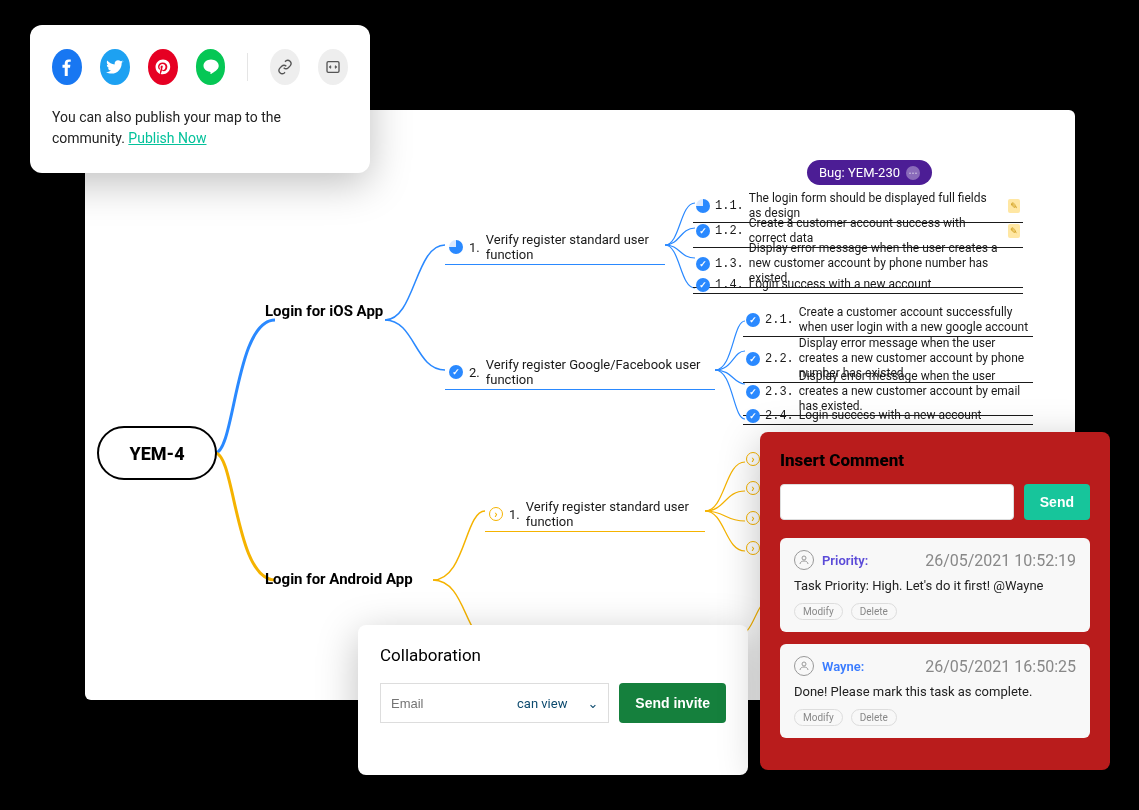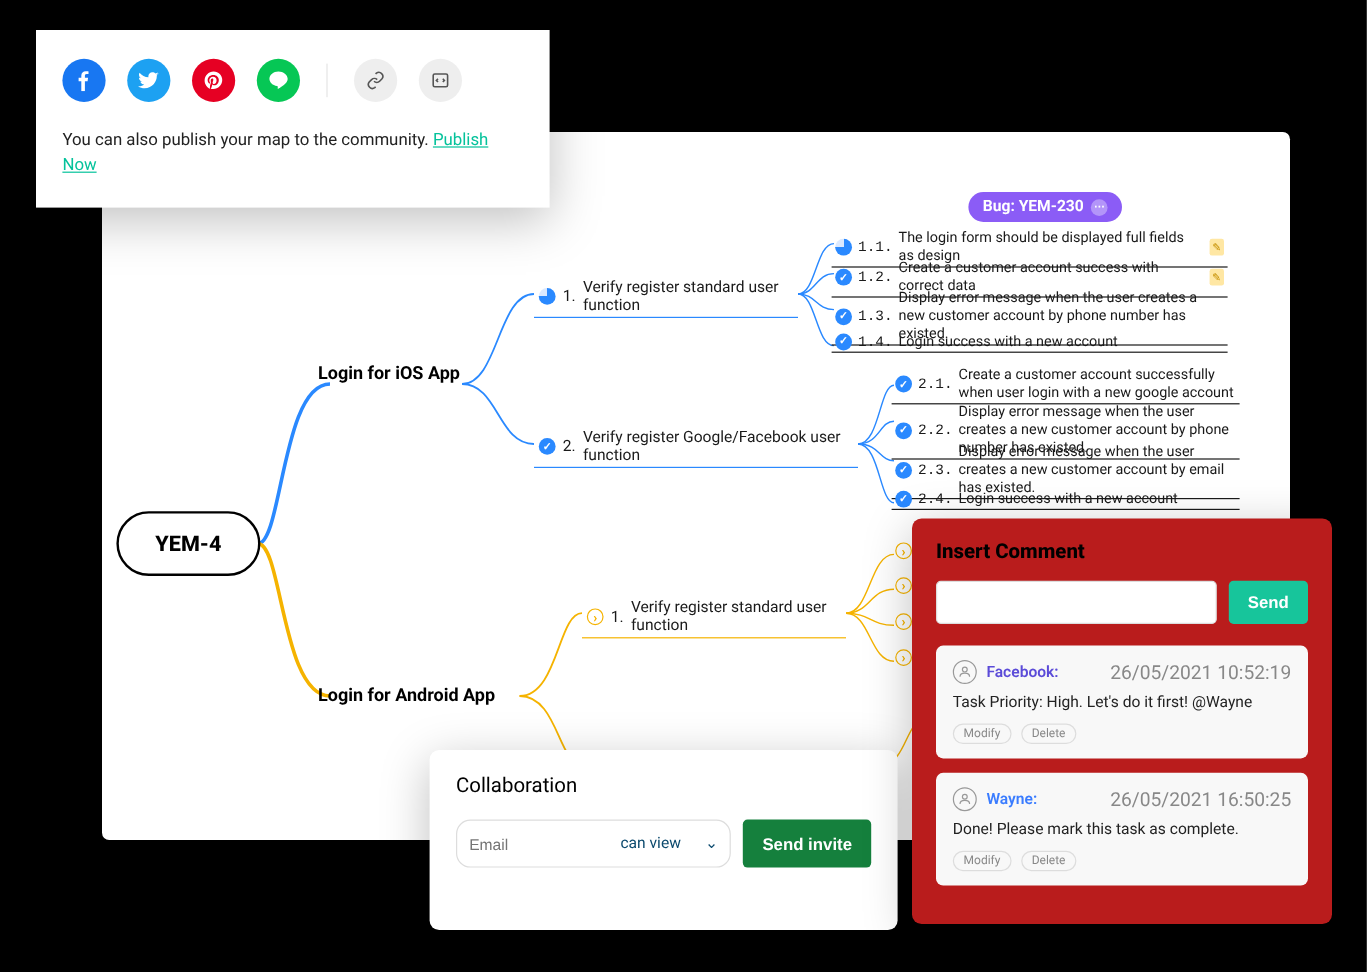--- a/index.html
+++ b/index.html
@@ -11,23 +11,23 @@
   left: 85px; top: 110px;
   width: 990px; height: 590px;
   background: #fff;
   border-radius: 6px;
 }
 
 
 .share-popover {
   position: absolute;
   left: 30px; top: 25px;
-  width: 428px;
+  width: 340px;
   background: #fff;
-  border-radius: 0;
+  border-radius: 12px;
   box-shadow: 0 10px 40px rgba(0,0,0,.25);
   padding: 24px 22px;
   z-index: 30;
 }
 .share-icons { display: flex; align-items: center; gap: 18px; }
 .share-divider { width: 1px; height: 28px; background: #e5e5e5; margin: 0 4px; }
 .icon-circle { width: 36px; height: 36px; border-radius: 50%; display: flex; align-items: center; justify-content: center; cursor: pointer; }
 .icon-grey { background: #eee; }
 .share-text { margin-top: 22px; font-size: 14px; color: #222; line-height: 1.5; }
 .share-text .link { color: #04C29B; text-decoration: underline; cursor: pointer; }
@@ -57,40 +57,40 @@
 .check-blue::after { content: "✓"; color: #fff; font-size: 9px; font-weight: bold; }
 .pie-blue { width: 14px; height: 14px; border-radius: 50%; background: conic-gradient(#2a89ff 0 75%, #dbe9ff 75% 100%); flex: 0 0 14px; }
 .chev-y { width: 14px; height: 14px; border: 1.5px solid #f5b300; border-radius: 50%; display: inline-flex; align-items: center; justify-content: center; flex: 0 0 14px; }
 .chev-y::after { content: "›"; color: #f5b300; font-size: 11px; font-weight: bold; }
 
 .leaf { position: absolute; font-size: 12px; display: flex; align-items: center; gap: 5px; border-bottom: 1.5px solid; padding: 1px 3px; max-width: 350px; }
 .leaf .num { font-size: 12px; font-family: Liberation Mono, monospace; }
 .leaf .txt { line-height: 1.25; }
 .leaf .edit-ic { width: 14px; height: 14px; background: #ffe7a3; border-radius: 2px; display: inline-flex; align-items: center; justify-content: center; font-size: 9px; color: #c58f00; margin-left: 4px; }
 
-.bug-badge { position: absolute; left: 722px; top: 50px; background: #8b5cf6; color: #fff; border-radius: 14px; padding: 5px 12px; font-size: 13px; font-weight: 700; display: flex; align-items: center; gap: 6px; }
+.bug-badge { position: absolute; left: 722px; top: 50px; background: #4c1d95; color: #fff; border-radius: 14px; padding: 5px 12px; font-size: 13px; font-weight: 400; display: flex; align-items: center; gap: 6px; }
 .bug-badge .dot { width: 14px; height: 14px; border-radius: 50%; background: rgba(255,255,255,.35); display: inline-flex; align-items: center; justify-content: center; font-size: 9px; }
 
 
 .connectors { position: absolute; left: 0; top: 0; pointer-events: none; }
 
 
 .collab {
   position: absolute;
   left: 358px; top: 625px;
   width: 390px; height: 150px;
   background: #fff;
   border-radius: 8px;
   box-shadow: 0 10px 40px rgba(0,0,0,.25);
   padding: 20px 22px;
   z-index: 20;
 }
 .collab h3 { font-size: 17px; font-weight: 400; margin-bottom: 18px; }
 .collab-row { display: flex; gap: 10px; align-items: center; }
-.collab-input { flex: 1; height: 40px; border: 1px solid #ddd; border-radius: 12px; padding: 0 10px; font-size: 13px; display: flex; align-items: center; justify-content: space-between; }
+.collab-input { flex: 1; height: 40px; border: 1px solid #ddd; border-radius: 0; padding: 0 10px; font-size: 13px; display: flex; align-items: center; justify-content: space-between; }
 .collab-input input { border: none; outline: none; width: 55%; font-size: 13px; }
 .collab-sel { font-size: 13px; color: #0c4a6e; cursor: pointer; display: inline-flex; align-items: center; gap: 20px; }
 .send-invite { height: 40px; background: #15803d; color: #fff; border: none; border-radius: 4px; padding: 0 16px; font-size: 14px; font-weight: 700; cursor: pointer; }
 
 
 .comments {
   position: absolute;
   left: 760px; top: 432px;
   width: 350px;
   background: #b91c1c;
@@ -308,21 +308,21 @@
 
   <div class="cm-item">
     <div class="cm-head">
       <div class="cm-user red">
         <span class="av">
             <svg width="12" height="12" viewBox="0 0 24 24" fill="none" stroke="#999" stroke-width="2">
               <circle cx="12" cy="8" r="4"></circle>
               <path d="M4 20c0-4 4-6 8-6s8 2 8 6"></path>
             </svg>
           </span>
-        <span class="nm">Facebook:</span>
+        <span class="nm">Priority:</span>
       </div>
       <span class="cm-time">26/05/2021 10:52:19</span>
     </div>
     <div class="cm-body">Task Priority: High. Let's do it first! @Wayne</div>
     <div class="cm-actions">
       <span class="pill">Modify</span>
       <span class="pill">Delete</span>
     </div>
   </div>
 

